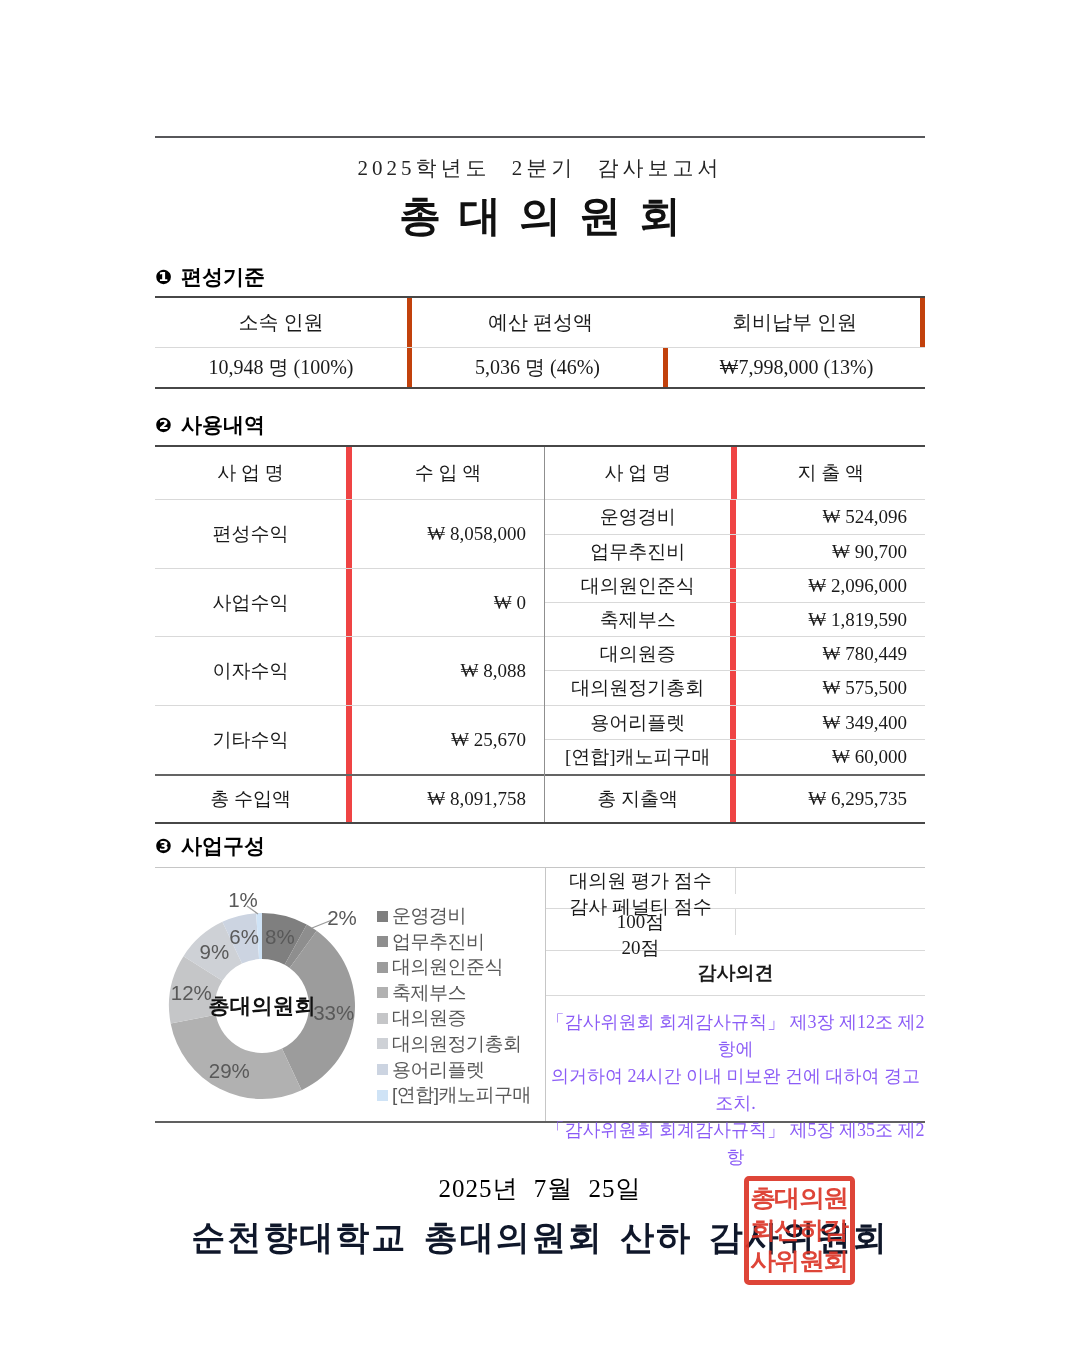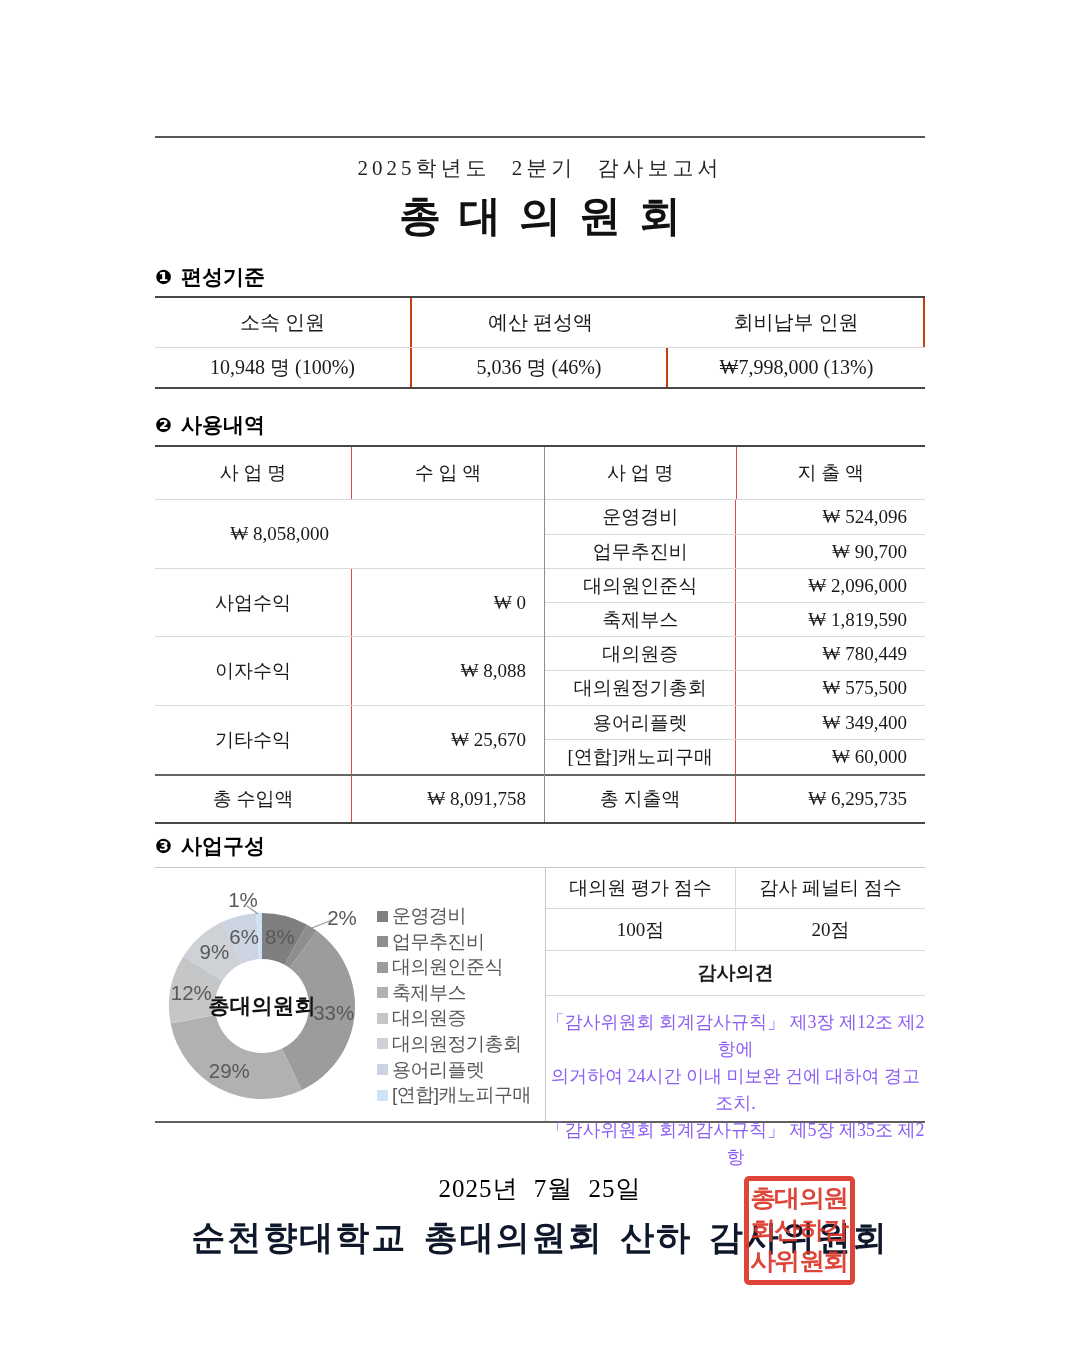--- a/index.html
+++ b/index.html
@@ -21,50 +21,50 @@
               font-family:"Liberation Sans", sans-serif; font-weight:bold; font-size:21px; color:#000; }
   .sec-head .num { font-family:"DejaVu Sans", sans-serif; font-size:20px; }
   .sec1-head { top:263px; } .sec2-head { top:411px; } .sec3-head { top:832px; }
 
   
   .t1 { left:155px; top:296px; width:770px; }
   .t1 .row { display:flex; width:100%; }
   .t1 .hrow { height:52px; border-top:2px solid #474747; border-bottom:1px solid #d9d9d9; }
   .t1 .vrow { height:41px; border-bottom:2px solid #474747; }
   .t1 .cell { display:flex; align-items:center; justify-content:center; font-size:20px; }
-  .t1 .c1,.t1 .c2 { width:257px; border-right:2px solid #c2410c; }
+  .t1 .c1,.t1 .c2 { width:257px; border-right:5px solid #c2410c; }
   .t1 .c2 { width:256px; }
   .t1 .c3 { width:257px; }
 
   
   .t2 { left:155px; top:445px; width:770px; display:flex;
         border-top:2px solid #474747; border-bottom:2px solid #474747; }
   .t2 .half-l { width:389px; }
   .t2 .half-r { width:381px; border-left:1px solid #8f8f8f; }
   .t2 .row { display:flex; }
   .t2 .hdr { height:53px; border-bottom:1px solid #d9d9d9; font-size:20px; }
   .t2 .cell { display:flex; align-items:center; font-size:19px; }
-  .t2 .cname { justify-content:center; border-right:1px solid #ef4444; }
+  .t2 .cname { justify-content:center; border-right:6px solid #ef4444; }
   .t2 .camt { justify-content:flex-end; padding-right:18px; }
   .half-l .cname { width:197px; } .half-l .camt { width:192px; }
   .half-r .cname { width:192px; } .half-r .camt { width:189px; }
   .t2 .grow1 { height:69px; border-bottom:1px solid #d9d9d9; }
   .t2 .grow2 { height:68px; border-bottom:1px solid #d9d9d9; }
   .t2 .grow-last { border-bottom:none; }
   .t2 .srow { height:34px; border-bottom:1px solid #d9d9d9; }
   .t2 .srow-a { height:35px; border-bottom:1px solid #d9d9d9; }
   .t2 .srow-last { border-bottom:none; }
   .t2 .trow { height:48px; border-top:2px solid #646464; }
 
   
   .panel3 { left:155px; top:867px; width:770px; height:256px;
             border-top:1px solid #c6c6c6; border-bottom:2px solid #606060; display:flex; }
   .chart-cell { width:390px; position:relative; }
   .score-cell { width:380px; border-left:1px solid #c6c6c6; }
-  .score-cell .row { display:flex; }
+  .score-cell .row { display:flex;flex-direction:column; }
   .sc-r1 { height:41px; border-bottom:1px solid #d9d9d9; }
   .sc-r2 { height:42px; border-bottom:1px solid #d9d9d9; }
   .sc-r3 { height:45px; border-bottom:1px solid #d9d9d9; align-items:center; justify-content:center;
            display:flex; font-size:19px;font-weight:bold; }
   .score-cell .cell { display:flex; align-items:center; justify-content:center; font-size:19px; }
   .sc-c1 { width:190px; border-right:1px solid #d9d9d9; }
   .sc-c2 { width:189px; }
   .opinion { padding-top:13px; text-align:center; font-size:18px; line-height:27px; color:#8b5cf6; }
 
   
@@ -118,20 +118,21 @@
   <span>사용내역</span>
 </div>
 
 <div class="abs t2">
   <div class="half-l">
     <div class="row hdr">
       <div class="cell cname">사 업 명</div>
       <div class="cell camt" style="justify-content:center; padding-right:0;">수 입 액</div>
     </div>
     <div class="row grow1">
+      <div class="cell cname">편성수익</div>
       <div class="cell camt">₩ 8,058,000</div>
     </div>
     <div class="row grow2">
       <div class="cell cname">사업수익</div>
       <div class="cell camt">₩ 0</div>
     </div>
     <div class="row grow1">
       <div class="cell cname">이자수익</div>
       <div class="cell camt">₩ 8,088</div>
     </div>

